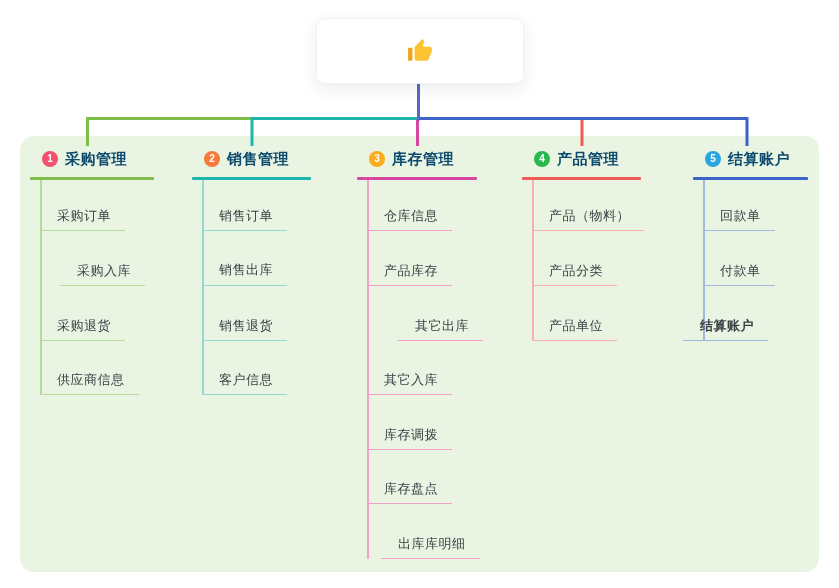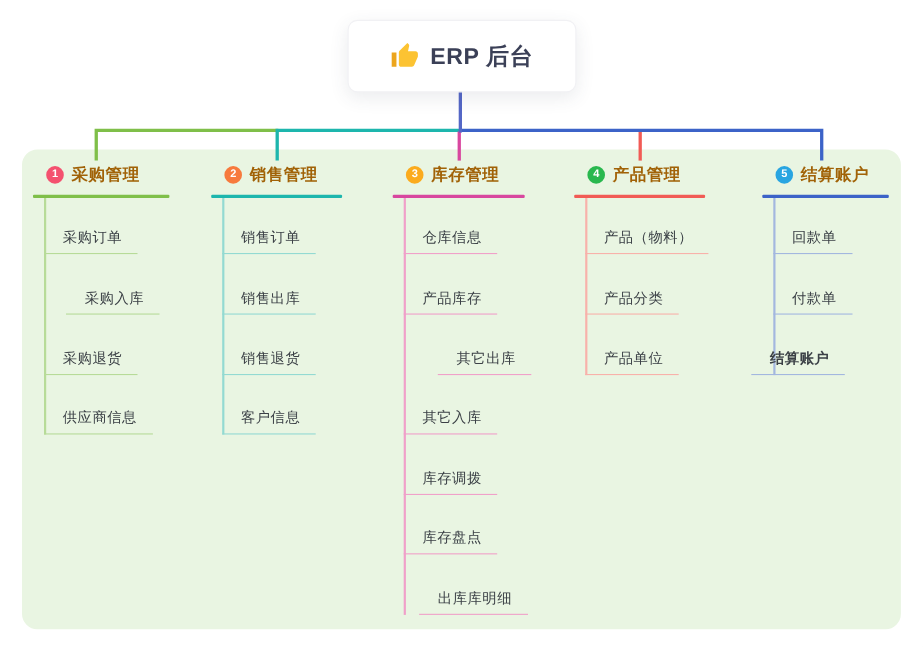--- a/index.html
+++ b/index.html
@@ -28,21 +28,21 @@
   .branch{position:absolute;top:0;left:0;}
   .branch-title{
     position:absolute;display:flex;align-items:center;gap:7px;height:20px;
   }
   .badge{
     width:16px;height:16px;border-radius:50%;flex:0 0 16px;
     display:flex;align-items:center;justify-content:center;
     color:#fff;font-size:10px;font-weight:700;line-height:1;
   }
   .branch-title .t{
-    font-size:15px;font-weight:600;color:#a16207;white-space:nowrap;letter-spacing:.5px;
+    font-size:15px;font-weight:600;color:#0c4a6e;white-space:nowrap;letter-spacing:.5px;
   }
   .title-underline{position:absolute;height:3px;border-radius:1px;}
   .sub-vline{position:absolute;width:2px;}
   .leaf{
     position:absolute;height:26px;line-height:24px;white-space:nowrap;
     font-size:13px;color:#3b4046;letter-spacing:.5px;
     padding:0 14px 0 17px;border-bottom:1.5px solid transparent;
   }
 </style>
 </head>
@@ -59,21 +59,20 @@
     <path id="edge-b5" fill="none" stroke-width="3" d="M747 146 L747 118.5 L417.5 118.5" stroke="#3c63c8"></path>
     <path id="edge-b3" fill="none" stroke-width="3" d="M417.5 146 L417.5 119.5" stroke="#d8479f"></path>
     <path id="edge-root" fill="none" stroke-width="3" d="M418.5 82 L418.5 120.5" stroke="#5467c6"></path>
   </svg>
 
   <div id="root-card">
     <svg width="26" height="26" viewBox="0 0 24 24">
       <path id="icon-cuff" d="M1 21h4V9H1v12z" fill="#eca51d"></path>
       <path id="icon-hand" d="M23 10c0-1.1-.9-2-2-2h-6.31l.95-4.57.03-.32c0-.41-.17-.79-.44-1.06L14.17 1 7.58 7.59C7.22 7.95 7 8.45 7 9v10c0 1.1.9 2 2 2h9c.83 0 1.54-.5 1.84-1.22l3.02-7.05c.09-.23.14-.47.14-.72v-2z" fill="#fcc332"></path>
     </svg>
-    <span class="root-title">ERP 后台</span>
   </div>
 
   <div class="branch">
       <div class="branch-title" style="left: 42px; top: 149px;">
         <span class="badge" style="background: rgb(244, 81, 111);">1</span>
         <span class="t">采购管理</span>
       </div>
       <div class="title-underline" style="left: 30px; top: 177px; width: 124px; background: rgb(127, 191, 73);"></div>
       <div class="sub-vline" style="left: 40px; top: 180px; height: 215px; background: rgb(183, 219, 152);"></div>
       <div class="leaf" style="left: 40px; top: 204px; border-bottom-color: rgb(183, 219, 152); font-family: Liberation Serif, serif;">采购订单</div>
@@ -82,21 +81,21 @@
       <div class="leaf" style="left: 40px; top: 368px; border-bottom-color: rgb(183, 219, 152);">供应商信息</div>
     </div>
   <div class="branch">
       <div class="branch-title" style="left: 204px; top: 149px;">
         <span class="badge" style="background: rgb(247, 122, 61);">2</span>
         <span class="t">销售管理</span>
       </div>
       <div class="title-underline" style="left: 192px; top: 177px; width: 119px; background: rgb(29, 182, 173);"></div>
       <div class="sub-vline" style="left: 202px; top: 180px; height: 215px; background: rgb(147, 218, 210);"></div>
       <div class="leaf" style="left: 202px; top: 204px; border-bottom-color: rgb(147, 218, 210);">销售订单</div>
-      <div class="leaf" style="left: 202px; top: 259px; border-bottom-color: rgb(147, 218, 210);">销售出库</div>
+      <div class="leaf" style="left: 202px; top: 259px; border-bottom-color: rgb(147, 218, 210); font-family: Liberation Mono, monospace;">销售出库</div>
       <div class="leaf" style="left: 202px; top: 314px; border-bottom-color: rgb(147, 218, 210);">销售退货</div>
       <div class="leaf" style="left: 202px; top: 368px; border-bottom-color: rgb(147, 218, 210);">客户信息</div>
     </div>
   <div class="branch">
       <div class="branch-title" style="left: 369px; top: 149px;">
         <span class="badge" style="background: rgb(251, 171, 29);">3</span>
         <span class="t">库存管理</span>
       </div>
       <div class="title-underline" style="left: 357px; top: 177px; width: 120px; background: rgb(216, 71, 159);"></div>
       <div class="sub-vline" style="left: 367px; top: 180px; height: 379px; background: rgb(240, 160, 201);"></div>

